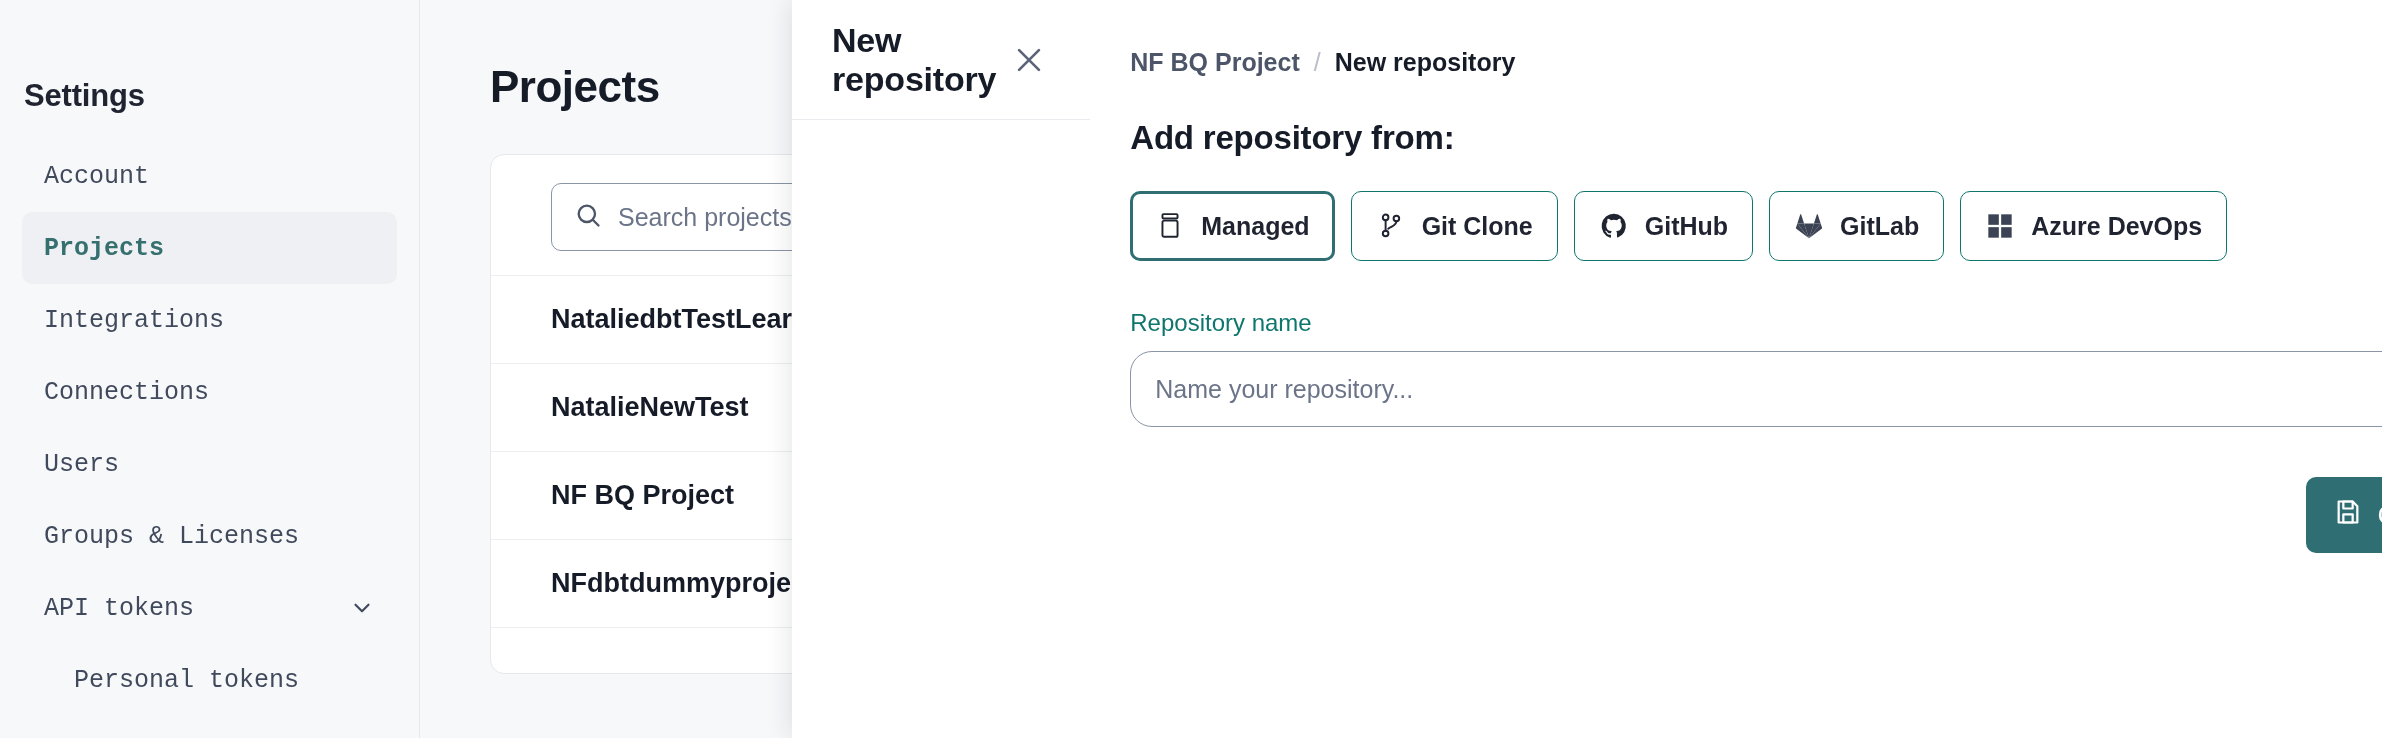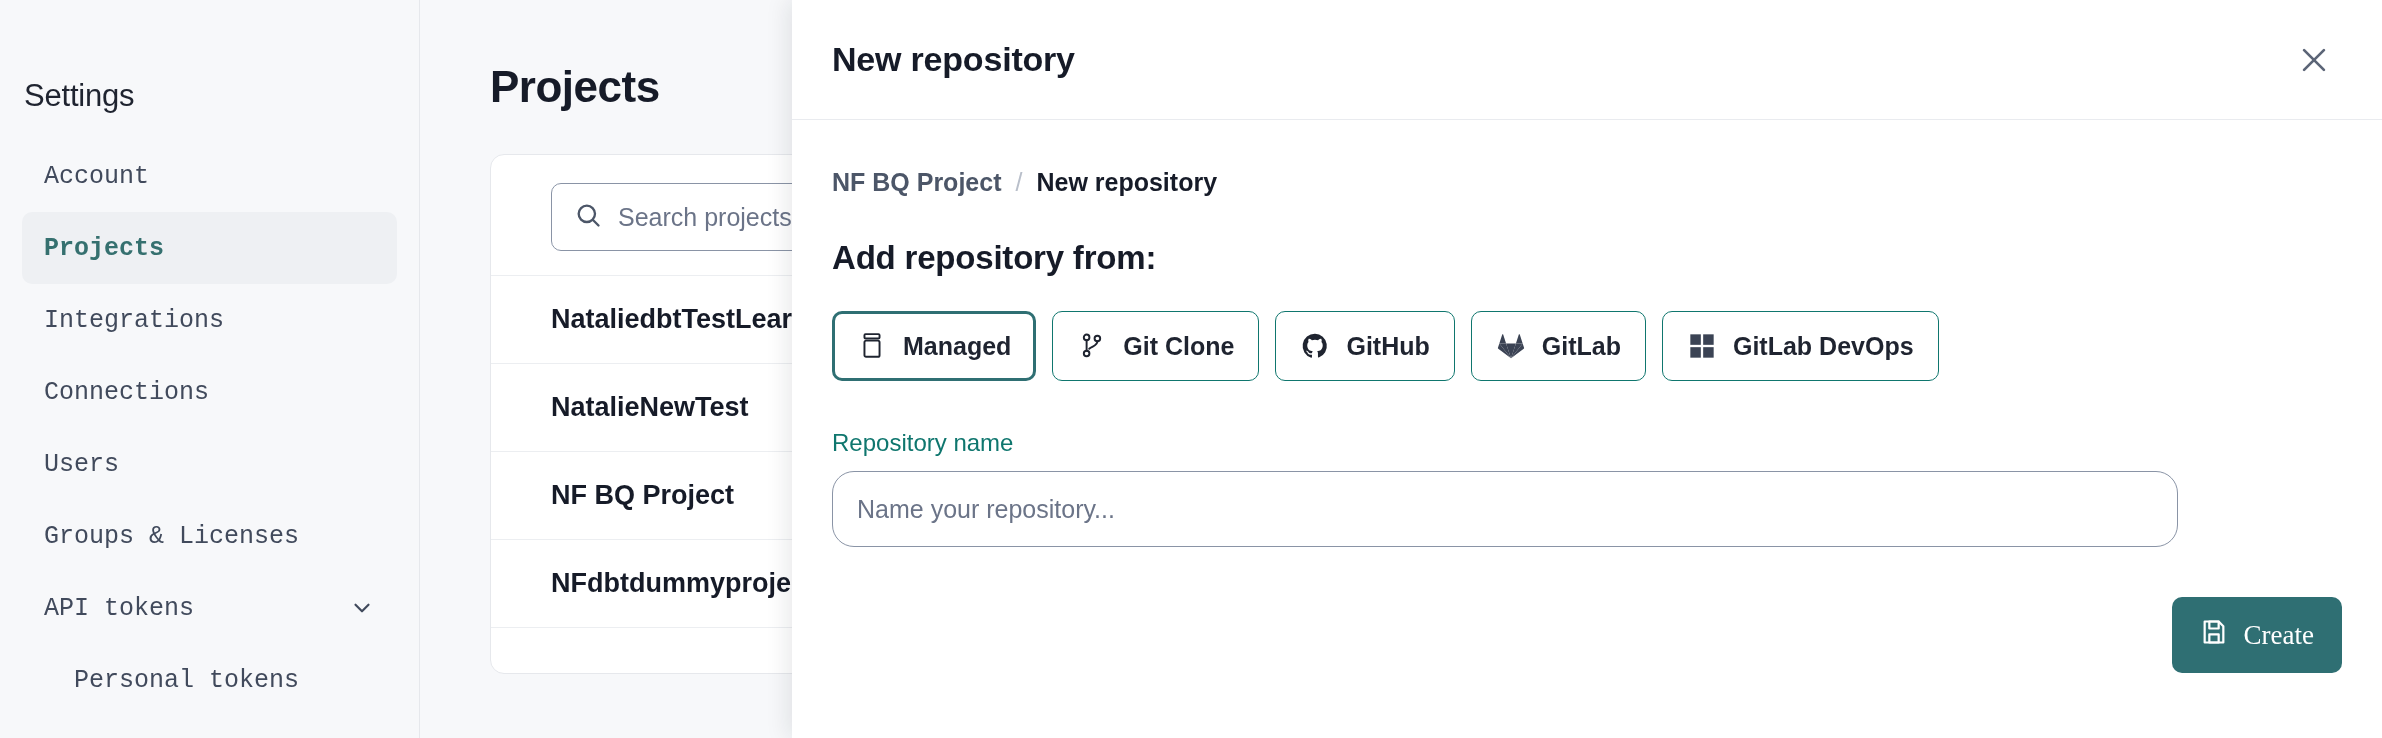--- a/index.html
+++ b/index.html
@@ -30,21 +30,21 @@
     width: 420px;
     flex: 0 0 420px;
     background: #f7f8fa;
     border-right: 1px solid #e6e8ec;
     padding: 0 22px;
     position: relative;
   }
 
   .sidebar-title {
     font-size: 31px;
-    font-weight: 400;
+    font-weight: 700;
     color: #1f2430;
     padding: 78px 0 0 0;
     margin-left: 2px;
     letter-spacing: -0.2px;
   }
 
   .nav {
     margin-top: 26px;
     display: flex;
     flex-direction: column;
@@ -142,21 +142,21 @@
   
   .modal {
     position: absolute;
     top: 0;
     left: 792px;
     right: 0;
     bottom: 0;
     background: #ffffff;
     box-shadow: -4px 0 22px rgba(20, 25, 40, 0.10);
     display: flex;
-    flex-direction: column;
+    flex-direction: row;
     z-index: 10;
   }
 
   .modal-head {
     height: 120px;
     flex: 0 0 120px;
     border-bottom: 1px solid #e9ebef;
     display: flex;
     align-items: center;
     padding: 0 42px 0 40px;
@@ -460,21 +460,21 @@
 
       <div class="source-btn">
         <span class="ico">
           <svg width="28" height="28" viewBox="0 0 24 24" fill="#3b4354">
             <rect x="2" y="2" width="9" height="9"></rect>
             <rect x="13" y="2" width="9" height="9"></rect>
             <rect x="2" y="13" width="9" height="9"></rect>
             <rect x="13" y="13" width="9" height="9"></rect>
           </svg>
         </span>
-        <span>GitLab DevOps</span>
+        <span>Azure DevOps</span>
       </div>
     </div>
 
     <div class="field-label">Repository name</div>
 
     <div class="field-row">
       <input class="text-input" type="text" placeholder="Name your repository..." style="">
     </div>
 
     <button class="create-btn">

